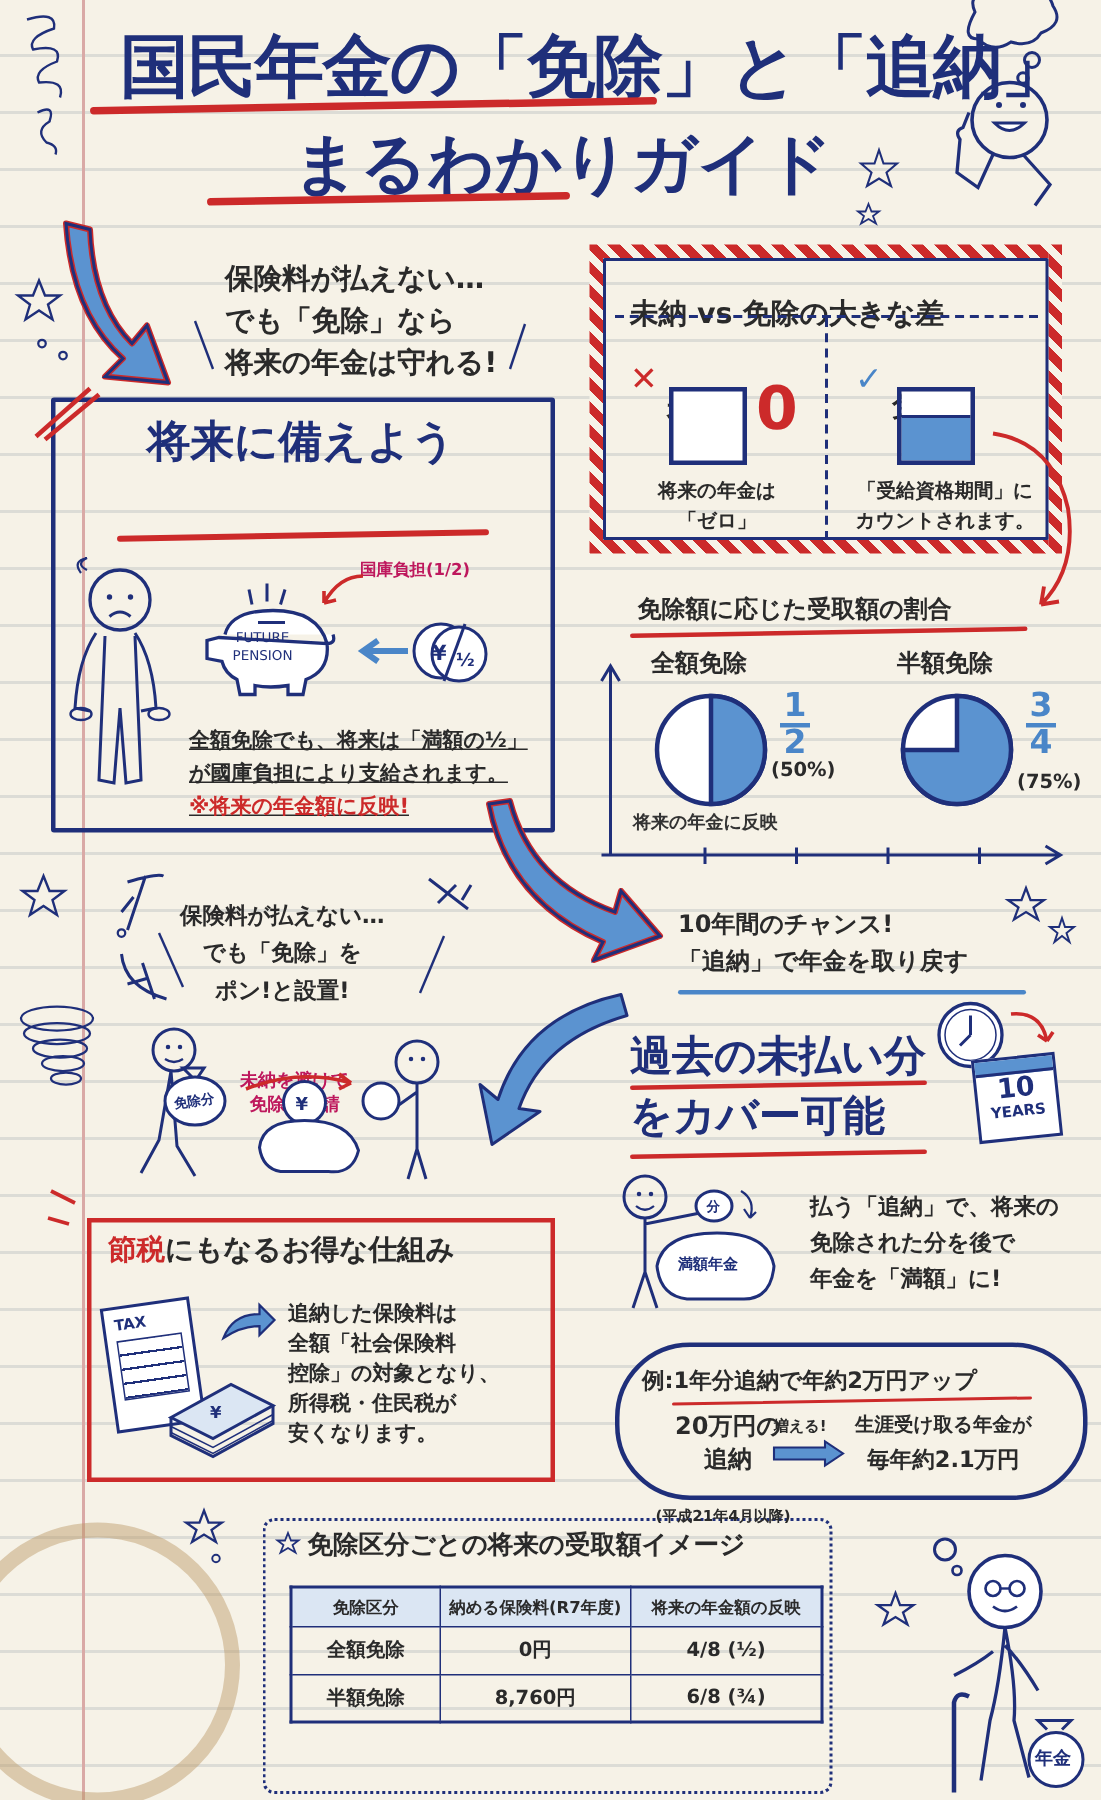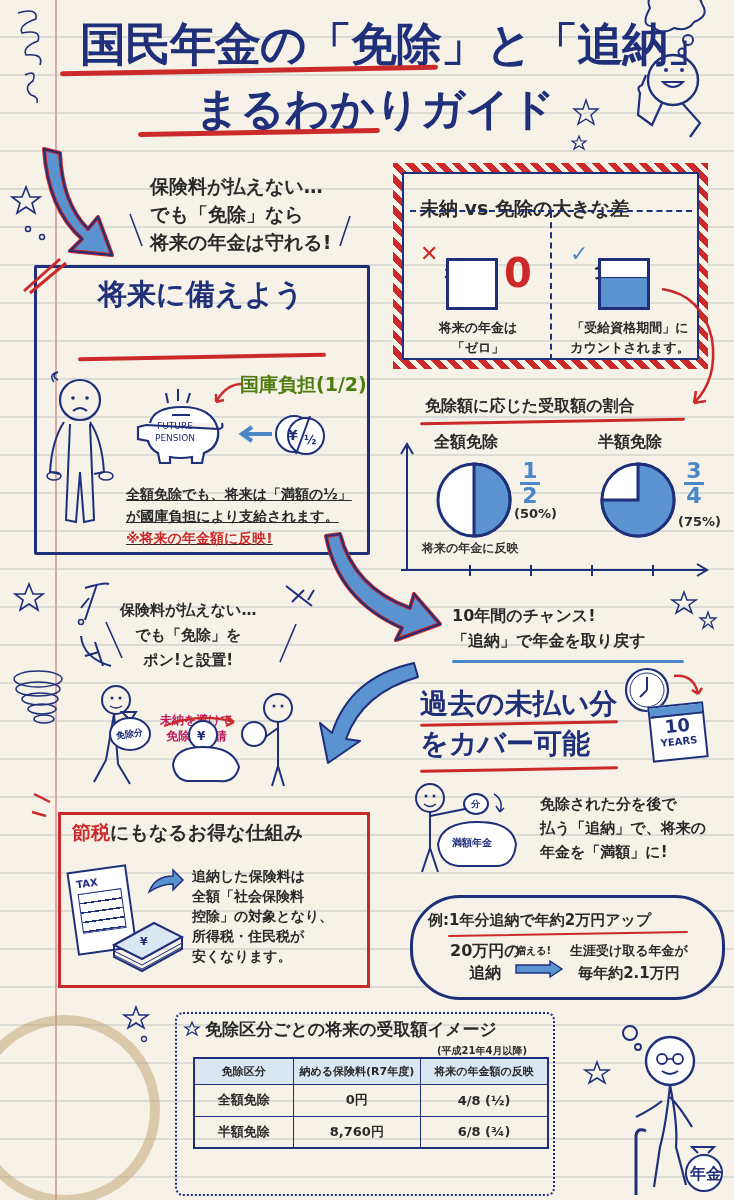--- a/index.html
+++ b/index.html
@@ -22,21 +22,21 @@
   .title2 { left: 195px; top: 80px; font-size: 44px; font-weight: bold; color: #1f2f7a; white-space: nowrap; }
   .uline { height: 5px; border-radius: 3px; background: #cc2a2a; transform: rotate(-1deg); }
 
   
   .intro { left: 150px; top: 172px; font-size: 19px; font-weight: bold; line-height: 28px; color: #2a2a2a; }
 
   
   .sysbox { left: 34px; top: 265px; width: 336px; height: 290px; border: 3px solid #1f2f7a; border-radius: 2px; }
   .sys-h { left: 98px; top: 275px; font-size: 29px; font-weight: bold; color: #1f2f7a; line-height: 38px; }
   .sys-body { left: 126px; top: 483px; font-size: 14px; font-weight: bold; line-height: 22px; color: #2a2a2a; text-decoration: underline; }
-  .burden { left: 240px; top: 372px; font-size: 19px; font-weight: bold; color: #4d7c0f; }
+  .burden { left: 240px; top: 372px; font-size: 11px; font-weight: bold; color: #be185d; }
 
   
   .cmpbox { left: 393px; top: 163px; width: 315px; height: 206px; border: 9px solid; border-image: repeating-linear-gradient(45deg, #cc2a2a 0 6px, #f6f2e7 6px 11px) 9; border-radius: 10px; outline: 2px solid #1f2f7a; outline-offset: -11px; }
   .cmp-h { left: 420px; top: 176px; font-size: 19px; font-weight: bold; color: #2a2a2a; margin-top: 20px; }
   .dash-h { left: 410px; top: 210px; width: 282px; border-top: 2px dashed #1f2f7a; }
   .dash-v { left: 550px; top: 212px; height: 148px; border-left: 2px dashed #1f2f7a; }
   .cmp-lbl { font-size: 19px; font-weight: bold; color: #2a2a2a; margin-top: 36px; }
   .cmp-sub { font-size: 13px; font-weight: bold; color: #2a2a2a; text-align: center; line-height: 20px; }
   .sq { width: 52px; height: 52px; border: 3px solid #1f2f7a; background: #fff; }
 
@@ -63,21 +63,21 @@
   
   .cloud { left: 410px; top: 895px; width: 315px; height: 105px; background: #f6f2e7; border: 3px solid #1f2f7a; border-radius: 50px; }
   .cloud-h { left: 428px; top: 911px; font-size: 15px; font-weight: bold; color: #2a2a2a; }
   .cloud-a { left: 450px; top: 940px; font-size: 16px; font-weight: bold; line-height: 22px; text-align: center; color: #2a2a2a; }
   .cloud-b { left: 570px; top: 940px; font-size: 13px; font-weight: bold; line-height: 22px; text-align: center; color: #2a2a2a; }
   .cloud-up { left: 516px; top: 944px; font-size: 10px; font-weight: bold; color: #2a2a2a; }
 
   
   .tblbox { left: 175px; top: 1012px; width: 380px; height: 184px; border: 2px dotted #1f2f7a; border-radius: 8px; }
   .tbl-h { left: 205px; top: 1018px; font-size: 17px; font-weight: bold; color: #2a2a2a; }
-  .tbl-note { left: 437px; top: 1044px; font-size: 10px; font-weight: bold; color: #2a2a2a; }
+  .tbl-note { left: 437px; top: 1004px; font-size: 10px; font-weight: bold; color: #2a2a2a; }
   table.tbl { position: absolute; left: 193px; top: 1057px; width: 356px; border-collapse: collapse; border: 2px solid #1f2f7a; }
   table.tbl th, table.tbl td { border: 1.5px solid #1f2f7a; text-align: center; font-weight: bold; color: #2a2a2a; }
   table.tbl th { background: #dbe6f3; font-size: 11px; height: 26px; }
   table.tbl td { font-size: 13px; height: 32px; }
 
   svg { position: absolute; overflow: visible; }
 </style>
 </head>
 <body>
 
@@ -348,22 +348,22 @@
   <path d="M14 24 q6 5 12 0" fill="none" stroke="#1f2f7a" stroke-width="1.5"></path>
   <path d="M20 32 l0 36 l-8 24 m8 -24 l8 24 m-8 -56 l40 -8" fill="none" stroke="#1f2f7a" stroke-width="2"></path>
   <ellipse cx="66" cy="24" rx="12" ry="10" fill="#fff" stroke="#1f2f7a" stroke-width="2"></ellipse>
   <path d="M28 64 q4 -22 40 -22 q34 0 38 22 q-2 22 -20 22 l-38 0 q-18 -2 -20 -22z" fill="#fff" stroke="#1f2f7a" stroke-width="2"></path>
   <path d="M84 14 q10 6 6 18 m0 0 l-4 -6 m4 6 l4 -4" fill="none" stroke="#1f2f7a" stroke-width="1.5"></path>
 </svg>
 <div class="abs" style="left:471px;top:798px;font-size:9px;font-weight:bold;color:#1f2f7a;">分</div>
 <div class="abs" style="left:452px;top:836px;font-size:10px;font-weight:bold;color:#1f2f7a;">満額年金</div>
 
 <div class="abs cover-body">
+  <div>払う「追納」で、将来の</div>
   <div>免除された分を後で</div>
-  <div>払う「追納」で、将来の</div>
   <div>年金を「満額」に!</div>
 </div>
 
 <svg style="left:30px;top:790px" width="30" height="30">
   <line x1="4" y1="4" x2="20" y2="12" stroke="#cc2a2a" stroke-width="2.5"></line>
   <line x1="2" y1="22" x2="16" y2="26" stroke="#cc2a2a" stroke-width="2.5"></line>
 </svg>
 <div class="abs taxbox"></div>
 <div class="abs tax-h">
   <span class="red">節税</span><span>にもなるお得な仕組み</span>
@@ -448,13 +448,13 @@
   <circle cx="60" cy="46" r="24" fill="#fff" stroke="#1f2f7a" stroke-width="2.4"></circle>
   <circle cx="52" cy="44" r="5" fill="none" stroke="#1f2f7a" stroke-width="1.8"></circle>
   <circle cx="68" cy="44" r="5" fill="none" stroke="#1f2f7a" stroke-width="1.8"></circle>
   <line x1="57" y1="44" x2="63" y2="44" stroke="#1f2f7a" stroke-width="1.6"></line>
   <path d="M52 56 q8 6 16 0" fill="none" stroke="#1f2f7a" stroke-width="1.8"></path>
   <path d="M60 70 q-4 40 -10 62 l-6 40 m16 -102 q8 40 6 62 l10 38 m-24 -84 q-10 8 -26 16 m34 -20 q10 10 22 30" fill="none" stroke="#1f2f7a" stroke-width="2.2"></path>
   <path d="M26 180 l0 -60 q2 -8 10 -4" fill="none" stroke="#1f2f7a" stroke-width="3"></path>
   <ellipse cx="94" cy="158" rx="18" ry="18" fill="#fff" stroke="#1f2f7a" stroke-width="2"></ellipse>
   <path d="M88 138 l-6 -6 l22 0 l-6 6" fill="none" stroke="#1f2f7a" stroke-width="2"></path>
 </svg>
-<div class="abs" style="left:690px;top:1164px;font-size:16px;font-weight:bold;color:#1f2f7a;">年金</div>
+<div class="abs" style="left:690px;top:1164px;font-size:12px;font-weight:bold;color:#1f2f7a;">年金</div>
 
 </body></html>

